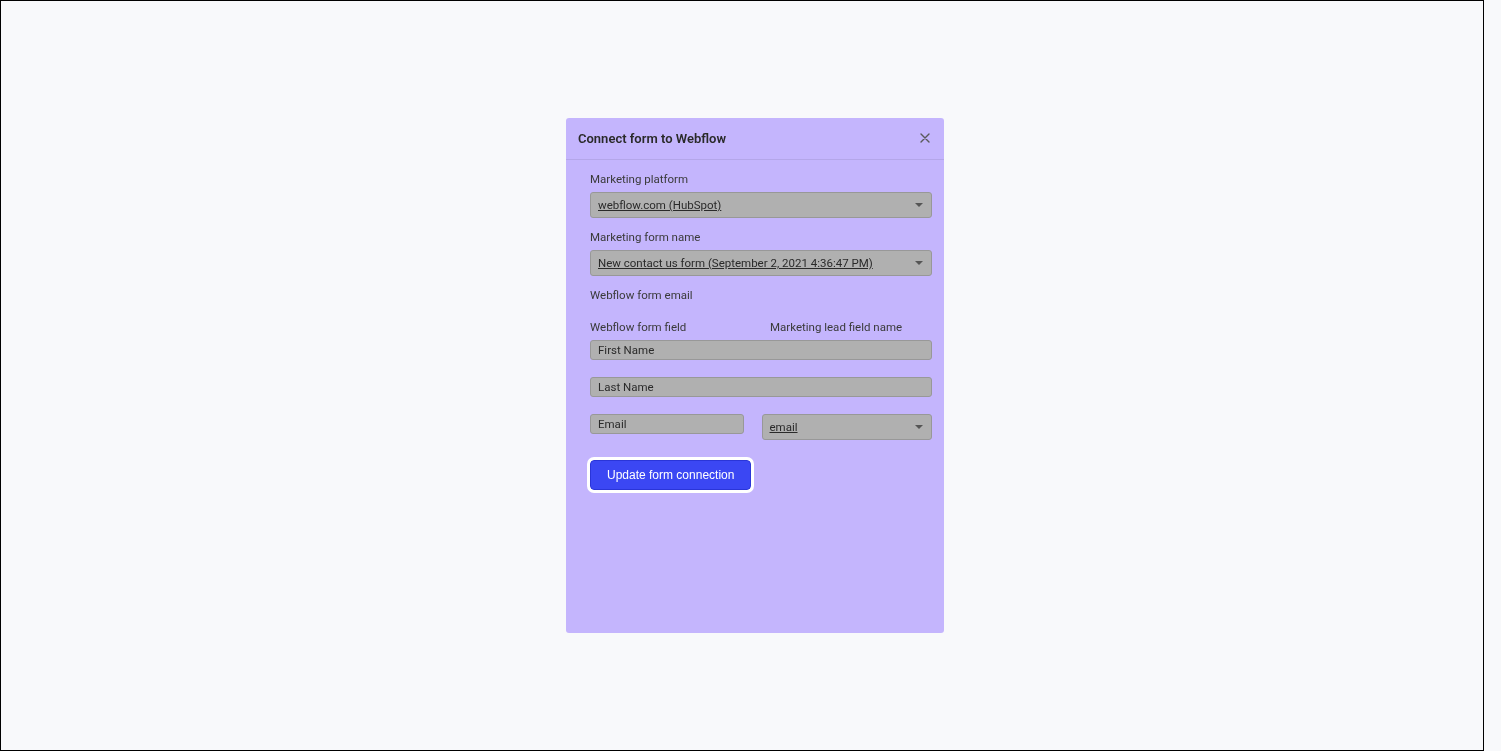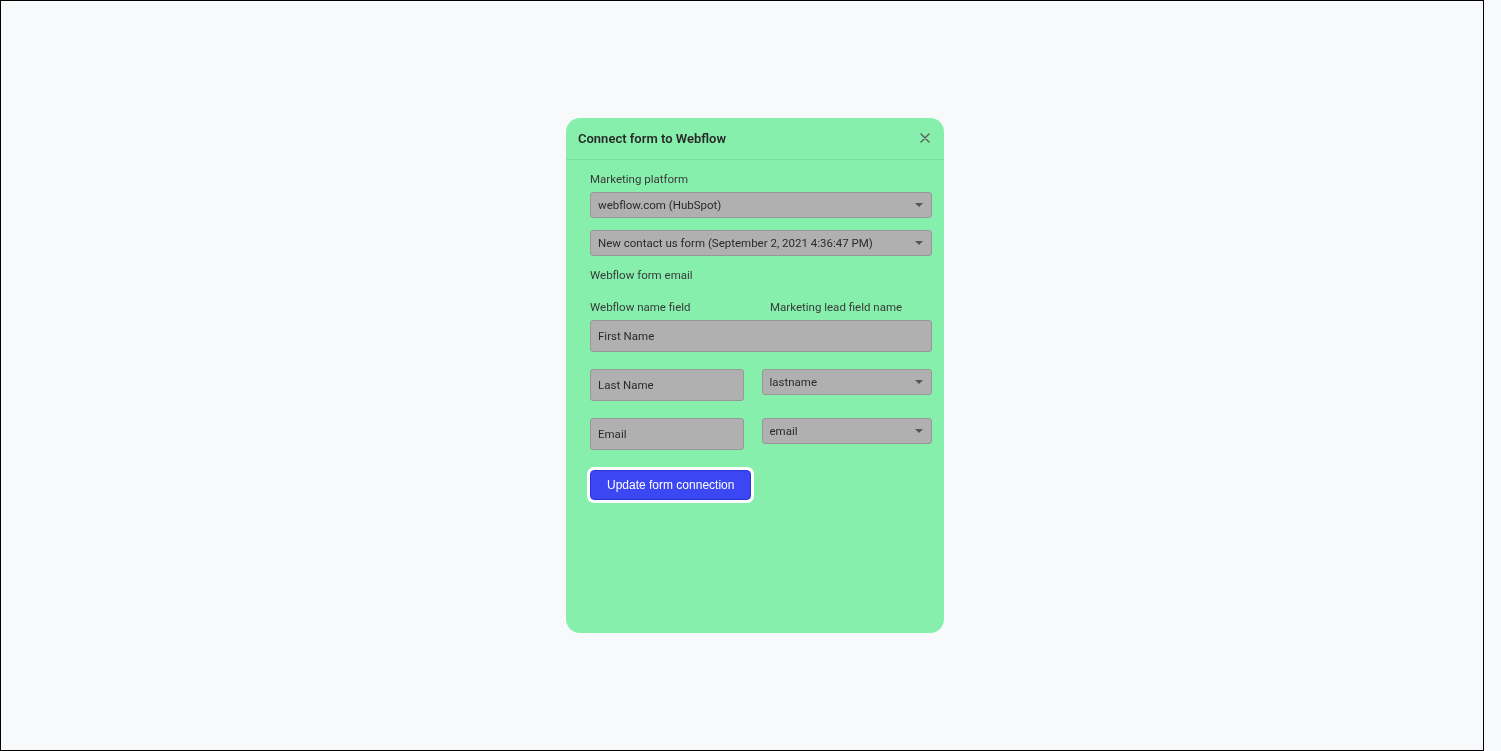--- a/index.html
+++ b/index.html
@@ -17,22 +17,22 @@
     height: 751px;
     border: 1px solid #000;
     background: #f8f9fb;
   }
   .modal {
     position: absolute;
     left: 565px;
     top: 117px;
     width: 378px;
     height: 515px;
-    background: #86efac;
-    border-radius: 14px;
+    background: #c4b5fd;
+    border-radius: 3px;
     overflow: hidden;
     display: flex;
     flex-direction: column;
   }
   .modal-header {
     display: flex;
     align-items: center;
     justify-content: space-between;
     padding: 11px 12px;
     border-bottom: 1px solid rgba(0,0,0,0.08);
@@ -72,34 +72,35 @@
     height: 26px;
     background: #b0b0b0;
     border: 1px solid #989898;
     border-radius: 3px;
     display: flex;
     align-items: center;
     padding: 0 24px 0 7px;
     font-size: 11.5px;
     color: #2a2a2a;
     cursor: pointer;
+    text-decoration: underline;
   }
   .select-box .caret {
     position: absolute;
     right: 8px;
     top: 50%;
     transform: translateY(-50%);
     width: 0; height: 0;
     border-left: 4px solid transparent;
     border-right: 4px solid transparent;
     border-top: 4px solid #555;
   }
   .readonly-box {
     width: 100%;
-    height: 32px;
+    height: 20px;
     background: #b0b0b0;
     border: 1px solid #989898;
     border-radius: 3px;
     display: flex;
     align-items: center;
     padding: 0 7px;
     font-size: 11.5px;
     color: #2a2a2a;
   }
   .mapping-section { margin-top: 0; }
@@ -160,46 +161,43 @@
 
       <div class="field-group">
         <label class="field-label">Marketing platform</label>
         <div class="select-box">
           <span>webflow.com (HubSpot)</span>
           <span class="caret"></span>
         </div>
       </div>
 
       <div class="field-group">
+        <label class="field-label">Marketing form name</label>
         <div class="select-box">
           <span>New contact us form (September 2, 2021 4:36:47 PM)</span>
           <span class="caret"></span>
         </div>
       </div>
 
       <div class="field-group">
         <label class="field-label">Webflow form email</label>
       </div>
 
       <div class="mapping-section">
         <div class="mapping-headers">
-          <div>Webflow name field</div>
+          <div>Webflow form field</div>
           <div>Marketing lead field name</div>
         </div>
 
         <div class="mapping-row">
           <div class="readonly-box">First Name</div>
         </div>
 
         <div class="mapping-row">
           <div class="readonly-box">Last Name</div>
-          <div class="select-box">
-            <span>lastname</span>
-            <span class="caret"></span>
-          </div>
         </div>
 
         <div class="mapping-row">
           <div class="readonly-box">Email</div>
           <div class="select-box">
             <span>email</span>
             <span class="caret"></span>
           </div>
         </div>
 

